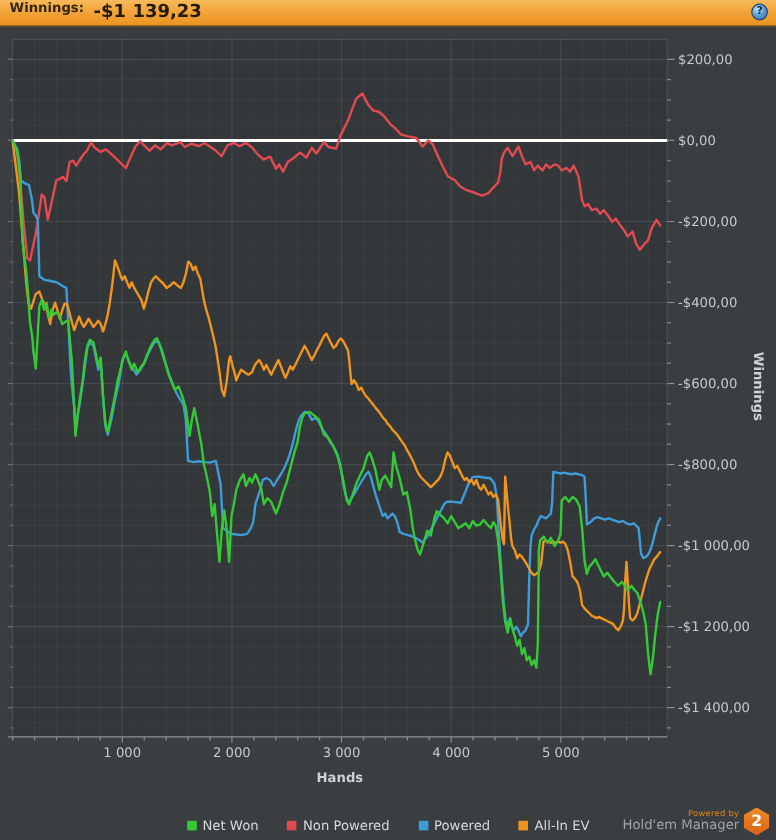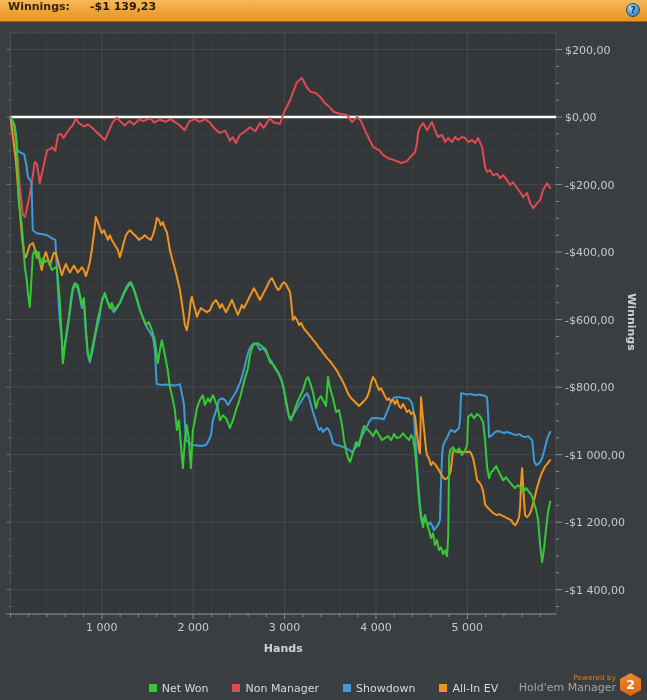--- a/index.html
+++ b/index.html
@@ -9,21 +9,21 @@
     font-family:"DejaVu Sans","Liberation Sans",sans-serif;
     -webkit-font-smoothing:antialiased;
   }
   .titlebar{
     position:absolute;top:0;left:0;right:0;height:21px;
     background:linear-gradient(#f8ba5c 0%,#f2a53b 45%,#ea9421 100%);
     border-bottom:1px solid #9c660e;
     display:flex;
   }
   .titlebar .tlabel{font-size:11px;font-weight:bold;color:#32250a;margin-left:8px;}
-  .titlebar .tvalue{font-size:11px;font-weight:bold;color:#241a05;margin-left:20px;}
+  .titlebar .tvalue{font-size:15px;font-weight:bold;color:#241a05;margin-left:8px;}
   .help-btn{
     position:absolute;right:7px;top:3px;width:14px;height:14px;border-radius:50%;
     background:radial-gradient(circle at 35% 28%,#b8e0f8 0%,#5fa3d8 45%,#2a649e 100%);
     border:1px solid #1d4a77;box-sizing:border-box;
     display:flex;align-items:center;justify-content:center;
     font-size:9px;font-weight:bold;color:#0e2c4e;cursor:pointer;
   }
   #chart-svg{position:absolute;top:21px;left:0;}
   .legend{
     position:absolute;left:0;right:0;bottom:5px;height:14px;
@@ -244,25 +244,25 @@
     <text x="628" y="301" text-anchor="middle" fill="#cfd2d5" font-size="11" font-weight="bold" font-family="DejaVu Sans, Liberation Sans, sans-serif" transform="rotate(90 628 301)">Winnings</text>
   </svg>
 
 <div class="legend">
     <span class="legend-item">
       <span class="legend-swatch" style="background: rgb(54, 201, 54);"></span>
       <span>Net Won</span>
     </span>
     <span class="legend-item">
       <span class="legend-swatch" style="background: rgb(224, 74, 80);"></span>
-      <span>Non Manager</span>
+      <span>Non Powered</span>
     </span>
     <span class="legend-item">
       <span class="legend-swatch" style="background: rgb(63, 155, 216);"></span>
-      <span>Showdown</span>
+      <span>Powered</span>
     </span>
     <span class="legend-item">
       <span class="legend-swatch" style="background: rgb(239, 148, 31);"></span>
       <span>All-In EV</span>
     </span>
   </div>
 
 <div class="footer">
   <div class="powered-by">Powered by</div>
   <div class="brand">Hold'em Manager</div>

